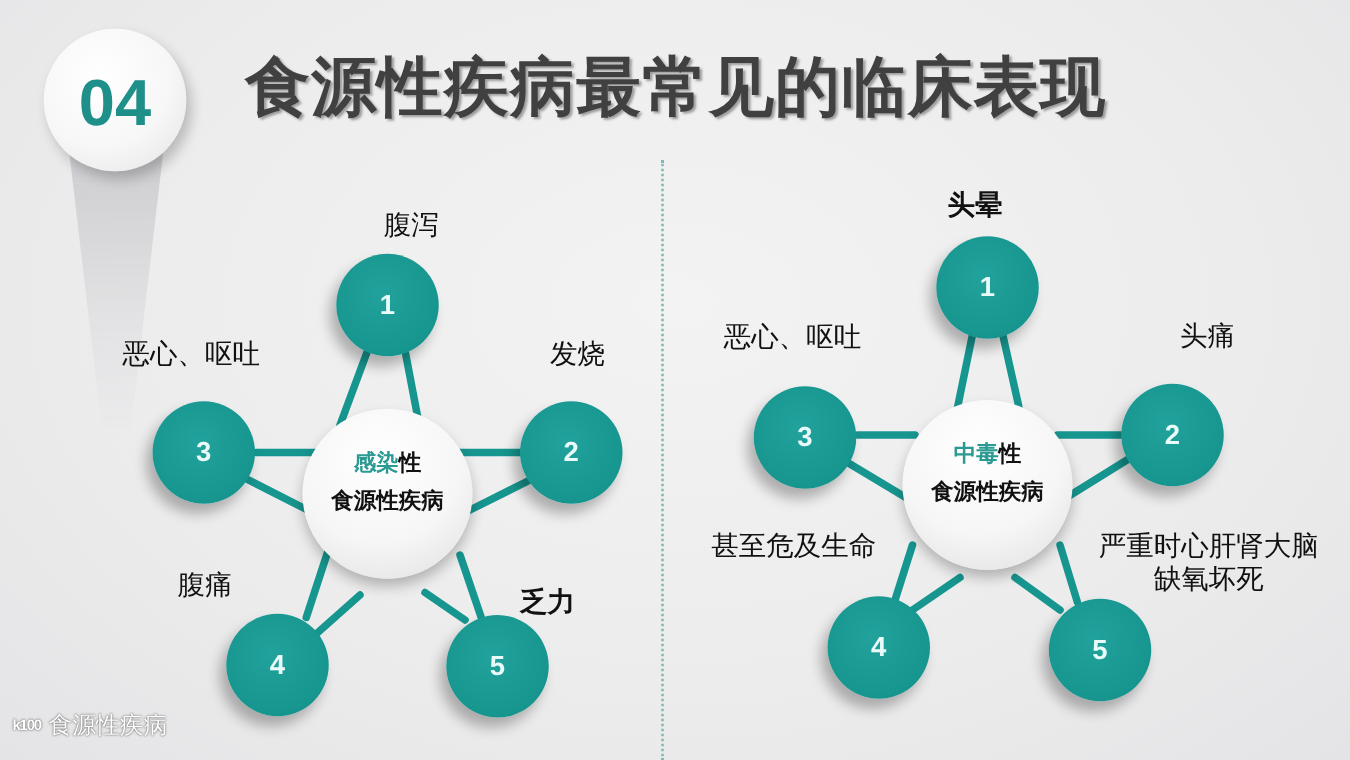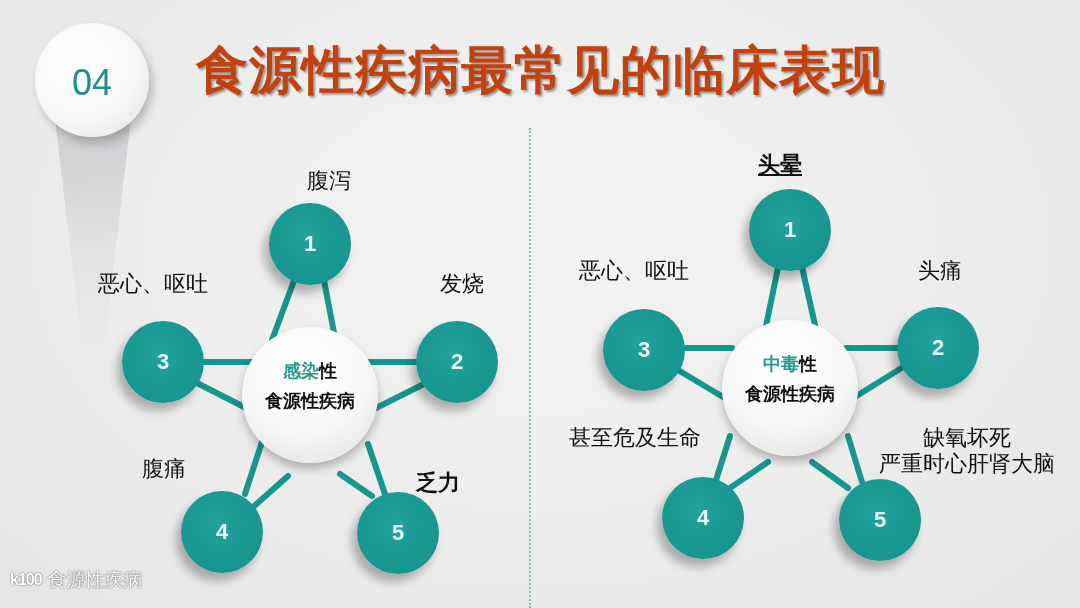--- a/index.html
+++ b/index.html
@@ -14,27 +14,27 @@
     clip-path: polygon(8% 0, 92% 0, 62% 100%, 38% 100%);
     filter: blur(3px);
   }
   .badge {
     position: absolute; left: 35px; top: 23px; width: 114px; height: 114px; border-radius: 50%;
     background: radial-gradient(circle at 40% 35%, #ffffff 0%, #f7f7f7 55%, #e2e2e4 100%);
     box-shadow: 4px 6px 10px rgba(0,0,0,0.22);
     display: flex; align-items: center; justify-content: center;
   }
   .badge span {
-    color: #1e8f89; font-family: "Liberation Sans", sans-serif; font-weight: normal; font-size: 36px;
+    color: #1e8f89; font-family: "Liberation Sans", sans-serif; font-weight: bold; font-size: 52px;
     letter-spacing: 0px; margin-top: 6px;
   }
   .title {
     position: absolute; left: 196px; top: 34px; height: 72px; line-height: 72px;
     font-family: "DejaVu Serif", "Liberation Serif", serif; font-weight: bold; font-size: 52px;
-    color: #c2410c; letter-spacing: 1px;
+    color: #404040; letter-spacing: 1px;
     text-shadow: 2px 2px 2px rgba(0,0,0,0.35);
     white-space: nowrap;
   }
   .divider {
     position: absolute; left: 529px; top: 128px; width: 0; height: 480px;
     border-left: 2px dotted #7fb9b4;
   }
   svg.lines { position: absolute; left: 0; top: 0; width: 1080px; height: 608px; }
   .node {
     position: absolute; width: 82px; height: 82px; border-radius: 50%;
@@ -57,21 +57,21 @@
     font-family: "DejaVu Sans", sans-serif; line-height: 26px;
   }
   .label.bold { font-weight: bold; }
   .label.center { text-align: center; }
   .watermark {
     position: absolute; left: 10px; top: 567px; display: flex; align-items: center; gap: 6px;
     color: #ffffff; font-size: 19px;
     text-shadow: 0 0 2px rgba(0,0,0,0.45), 0 0 1px rgba(0,0,0,0.5);
   }
   .watermark .logo {
-    font-family: "Liberation Sans", sans-serif; font-weight: bold; font-size: 16px; letter-spacing: -1px;
+    font-family: "Liberation Sans", sans-serif; font-weight: bold; font-size: 12px; letter-spacing: -1px;
   }
 </style>
 </head>
 <body>
 
 <div class="badge-shadow"></div>
 <div class="badge">
   <span>04</span>
 </div>
 <div class="title">食源性疾病最常见的临床表现</div>
@@ -151,26 +151,26 @@
   </div>
   <div class="node" style="left:839px; top:479px;">
     <span>5</span>
   </div>
 
   <div class="hub" style="left:722px; top:320px;">
     <div><span class="accent">中毒</span><span>性</span></div>
     <div>食源性疾病</div>
   </div>
 
-  <div class="label bold" style="left:758px; top:152px;text-decoration:underline;">头晕</div>
-  <div class="label" style="left:918px; top:258px;">头痛</div>
+  <div class="label bold" style="left:758px; top:152px;">头晕</div>
+  <div class="label" style="left:944px; top:258px;font-family:Liberation Mono, monospace;">头痛</div>
   <div class="label" style="left:579px; top:258px;">恶心、呕吐</div>
   <div class="label" style="left:569px; top:425px;">甚至危及生命</div>
   <div class="label center" style="left:857px; top:425px; width:220px;">
+    <div>严重时心肝肾大脑</div>
     <div>缺氧坏死</div>
-    <div>严重时心肝肾大脑</div>
   </div>
 </div>
 
 <div class="watermark">
   <span class="logo">k100</span>
   <span>食源性疾病</span>
 </div>
 
 </body></html>

